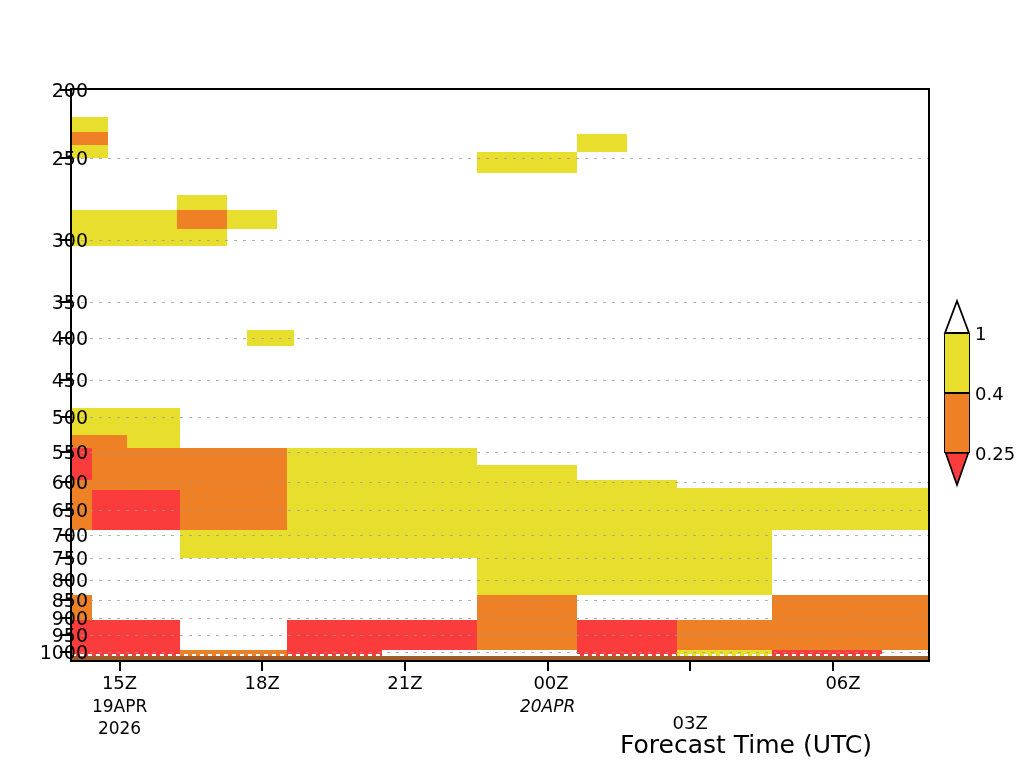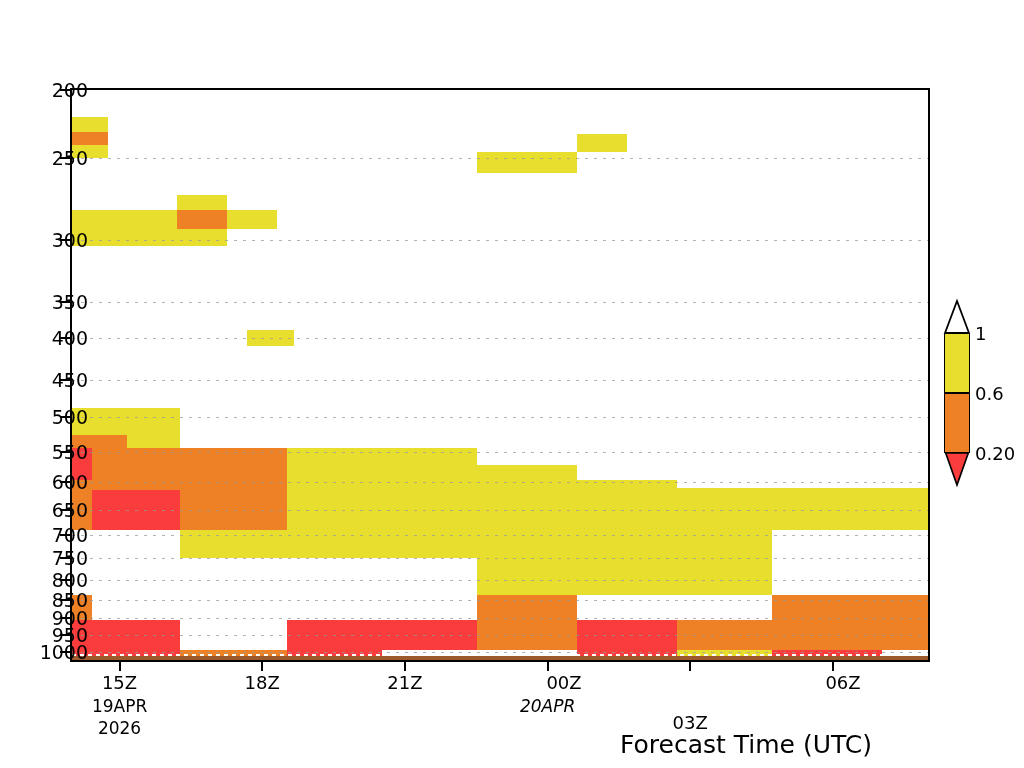--- a/index.html
+++ b/index.html
@@ -233,21 +233,21 @@
   <div id="xaxis">
       <div class="xtick-mark" style="left: 118.556px;"></div>
       <div class="xtick-label" style="left: 119.556px;">15Z</div>
       <div class="xtick-sub" style="left: 119.556px; top: 696px;">19APR</div>
       <div class="xtick-sub" style="left: 119.556px; top: 718px;">2026</div>
       <div class="xtick-mark" style="left: 261.222px;"></div>
       <div class="xtick-label" style="left: 262.222px;">18Z</div>
       <div class="xtick-mark" style="left: 403.889px;"></div>
       <div class="xtick-label" style="left: 404.889px;">21Z</div>
       <div class="xtick-mark" style="left: 546.556px;"></div>
-      <div class="xtick-label" style="left: 564px; text-align: center;">00Z</div>
+      <div class="xtick-label" style="left: 551px; text-align: center;">00Z</div>
       <div class="xtick-sub" style="left: 547.556px; top: 696px; font-style: italic;">20APR</div>
       <div class="xtick-mark" style="left: 689.222px;"></div>
       <div class="xtick-label" style="left: 690.222px; margin-top: 40px;">03Z</div>
       <div class="xtick-mark" style="left: 831.889px;"></div>
       <div class="xtick-label" style="left: 843px;">06Z</div>
     </div>
   <div id="xaxis-title">Forecast Time (UTC)</div>
 
   <div id="legend">
     <svg class="arrow-outline" width="26" height="34" viewBox="0 0 26 34" style="position:absolute;left:0;top:0;">
@@ -255,18 +255,18 @@
     </svg>
     <div id="legend-bar">
         <div class="lseg" style="top: 0px; height: 60px; background: rgb(232, 222, 46);"></div>
         <div class="lseg" style="top: 60px; height: 60px; background: rgb(238, 128, 38);"></div>
       </div>
     <svg class="arrow-outline" width="26" height="36" viewBox="0 0 26 36" style="position:absolute;left:0;top:152px;">
       <polygon points="1,1 25,1 13,35" fill="#FA3C3C" stroke="#000" stroke-width="1.8"></polygon>
     </svg>
     <div id="legend-labels">
         <div class="ltick-label" style="top: 33px;">1</div>
-        <div class="ltick-label" style="top: 93px;">0.6</div>
-        <div class="ltick-label" style="top: 153px;">0.20</div>
+        <div class="ltick-label" style="top: 93px;">0.4</div>
+        <div class="ltick-label" style="top: 153px;">0.25</div>
       </div>
   </div>
 
 </div>
 
 </body></html>

